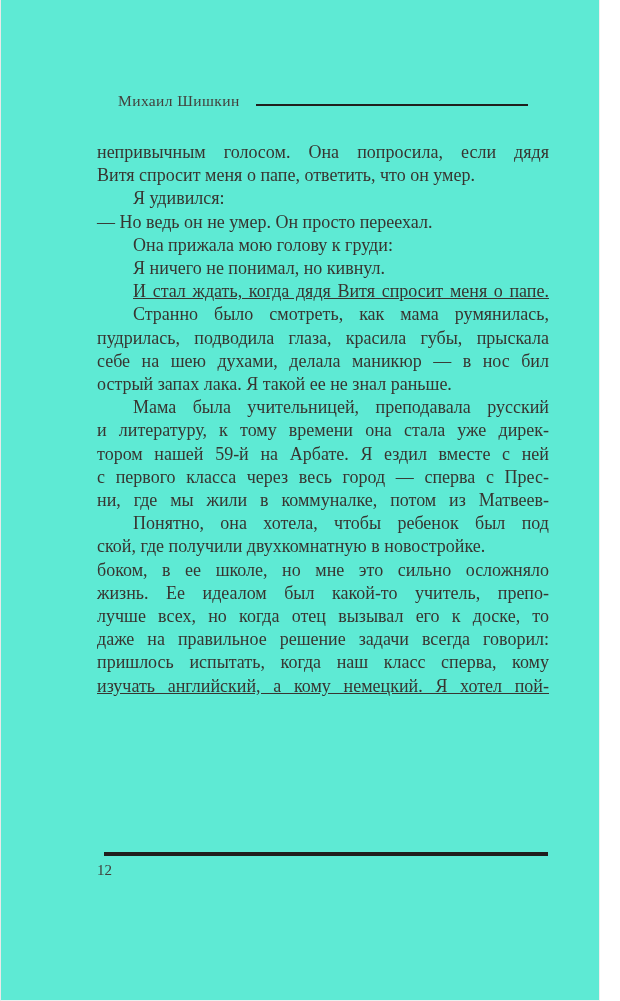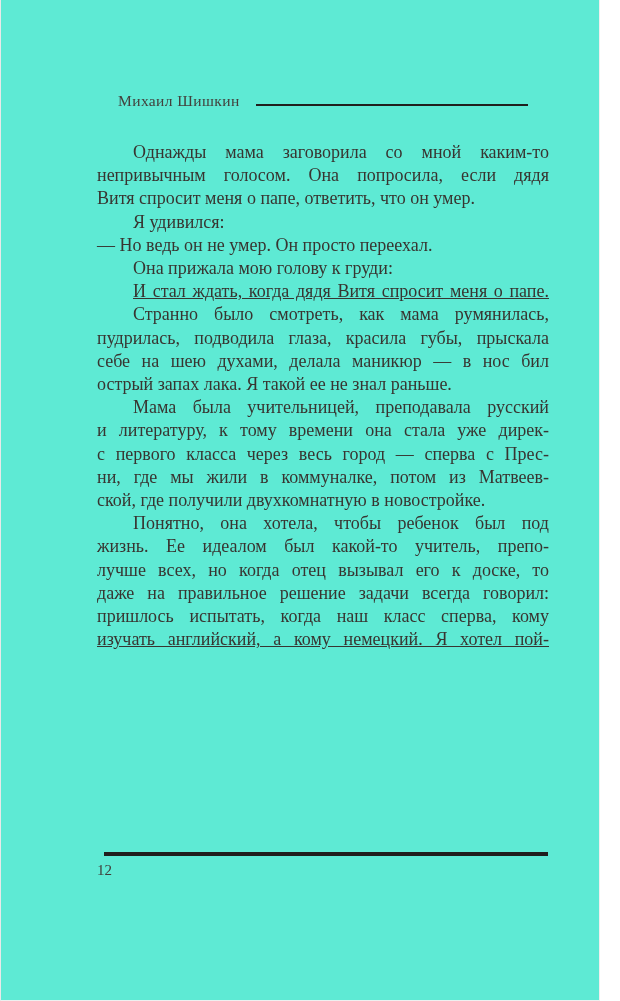--- a/index.html
+++ b/index.html
@@ -64,37 +64,39 @@
 <body>
 
 <div class="page">
 
   <div class="header">
     <span class="author">Михаил Шишкин</span>
     <span class="rule"></span>
   </div>
 
   <div class="text">
-      <div class="line indent">Однажды мама заговорила со мной каким-то</div>
       <div class="line">непривычным голосом. Она попросила, если дядя</div>
       <div class="line para-end">Витя спросит меня о папе, ответить, что он умер.</div>
       <div class="line indent para-end">Я удивился:</div>
       <div class="line para-end">— Но ведь он не умер. Он просто переехал.</div>
       <div class="line indent para-end">Она прижала мою голову к груди:</div>
+      <div class="line indent para-end">Я ничего не понимал, но кивнул.</div>
       <div class="line indent fill">И стал ждать, когда дядя Витя спросит меня о папе.</div>
       <div class="line indent">Странно было смотреть, как мама румянилась,</div>
       <div class="line">пудрилась, подводила глаза, красила губы, прыскала</div>
       <div class="line">себе на шею духами, делала маникюр — в нос бил</div>
       <div class="line para-end">острый запах лака. Я такой ее не знал раньше.</div>
       <div class="line indent">Мама была учительницей, преподавала русский</div>
       <div class="line">и литературу, к тому времени она стала уже дирек-</div>
+      <div class="line">тором нашей 59-й на Арбате. Я ездил вместе с ней</div>
       <div class="line">с первого класса через весь город — сперва с Прес-</div>
       <div class="line">ни, где мы жили в коммуналке, потом из Матвеев-</div>
+      <div class="line indent">Понятно, она хотела, чтобы ребенок был под</div>
       <div class="line para-end">ской, где получили двухкомнатную в новостройке.</div>
-      <div class="line indent">Понятно, она хотела, чтобы ребенок был под</div>
+      <div class="line">боком, в ее школе, но мне это сильно осложняло</div>
       <div class="line">жизнь. Ее идеалом был какой-то учитель, препо-</div>
       <div class="line">лучше всех, но когда отец вызывал его к доске, то</div>
       <div class="line">даже на правильное решение задачи всегда говорил:</div>
       <div class="line">пришлось испытать, когда наш класс сперва, кому</div>
       <div class="line fill">изучать английский, а кому немецкий. Я хотел пой-</div>
     </div>
 
   <div class="footer-rule"></div>
 
   <div class="page-number">12</div>

